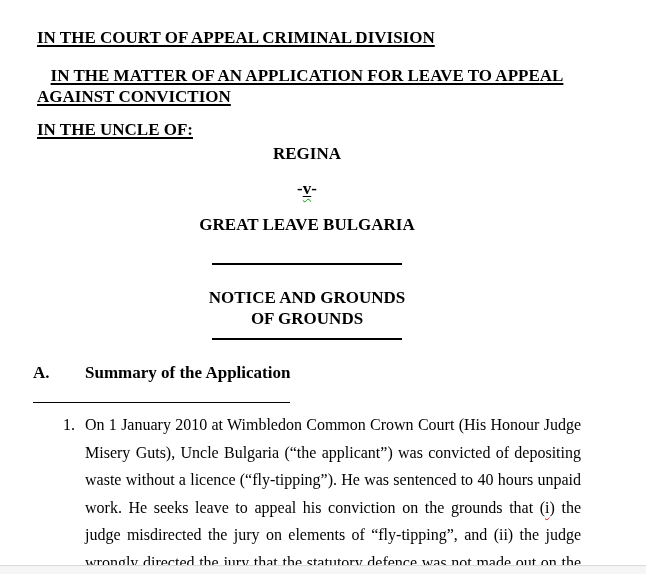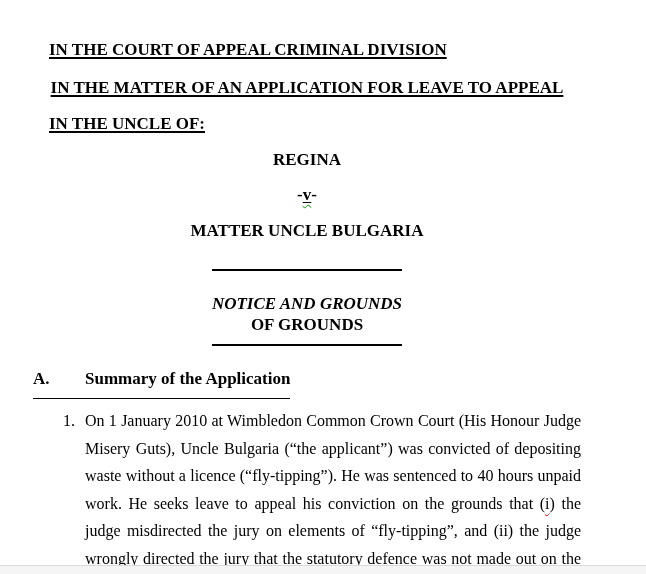--- a/index.html
+++ b/index.html
@@ -24,21 +24,21 @@
     overflow: hidden;
   }
   .page {
     padding: 24px 65px 0 33px;
   }
   .h-main {
     font-size: 17px; line-height: 20px; font-weight: 700;
     text-decoration: underline;
     text-decoration-thickness: 1.5px;
     text-underline-offset: 2px;
-    margin: 16px;
+    margin: 4px;
   }
   .h-matter { margin-top: 17px; line-height: 21px; }
   .h-matter-of { margin-top: 13px; }
   .centered { text-align: center; }
   .party {
     font-size: 17px; font-weight: 700; line-height: 20px;
   }
   .party-top { margin-top: 3px; }
   .versus-line { margin-top: 15px; font-size: 17px; font-weight: 700; line-height: 20px; }
   .versus-wavy {
@@ -65,21 +65,21 @@
     margin-top: 22px;
     font-size: 17px; font-weight: 700; line-height: 21px;
   }
   .section-heading {
     margin-top: 23px;
     font-size: 17px; font-weight: 700; line-height: 19px;
   }
   .section-heading-inner {
     display: inline-block;
     border-bottom: 1.5px solid var(--text-color);
-    padding-bottom: 10px;
+    padding-bottom: 20px;
   }
   .section-label {
     display: inline-block;
     width: 52px;
   }
   .para {
     position: relative;
     margin-top: 8px;
     padding-left: 52px;
     font-size: 16px;
@@ -106,34 +106,35 @@
 </style>
 </head>
 <body>
 
 <div class="page">
 
   <div class="h-main">IN THE COURT OF APPEAL CRIMINAL DIVISION</div>
 
   <div class="h-main h-matter">
     <span style="display:block;text-align:center;">IN THE MATTER OF AN APPLICATION FOR LEAVE TO APPEAL</span>
+    <span style="display:block;">AGAINST CONVICTION</span>
   </div>
 
   <div class="h-main h-matter-of">IN THE UNCLE OF:</div>
 
   <div class="centered party party-top">REGINA</div>
 
   <div class="centered versus-line"><span>-</span><span class="versus-wavy"><span class="versus-underline">v</span></span><span>-</span></div>
 
-  <div class="centered party party-bottom">MATTER UNCLE BULGARIA</div>
+  <div class="centered party party-bottom">GREAT LEAVE BULGARIA</div>
 
   <hr class="rule rule-top">
 
   <div class="centered doc-title">
-    <span style="display:block;font-style:italic;">NOTICE AND GROUNDS</span>
+    <span style="display:block;">NOTICE AND GROUNDS</span>
     <span style="display:block;">OF GROUNDS</span>
   </div>
 
   <hr class="rule rule-bottom">
 
   <div class="section-heading">
     <span class="section-heading-inner"><span class="section-label">A.</span><span>Summary of the Application</span></span>
   </div>
 
   <div class="para">

